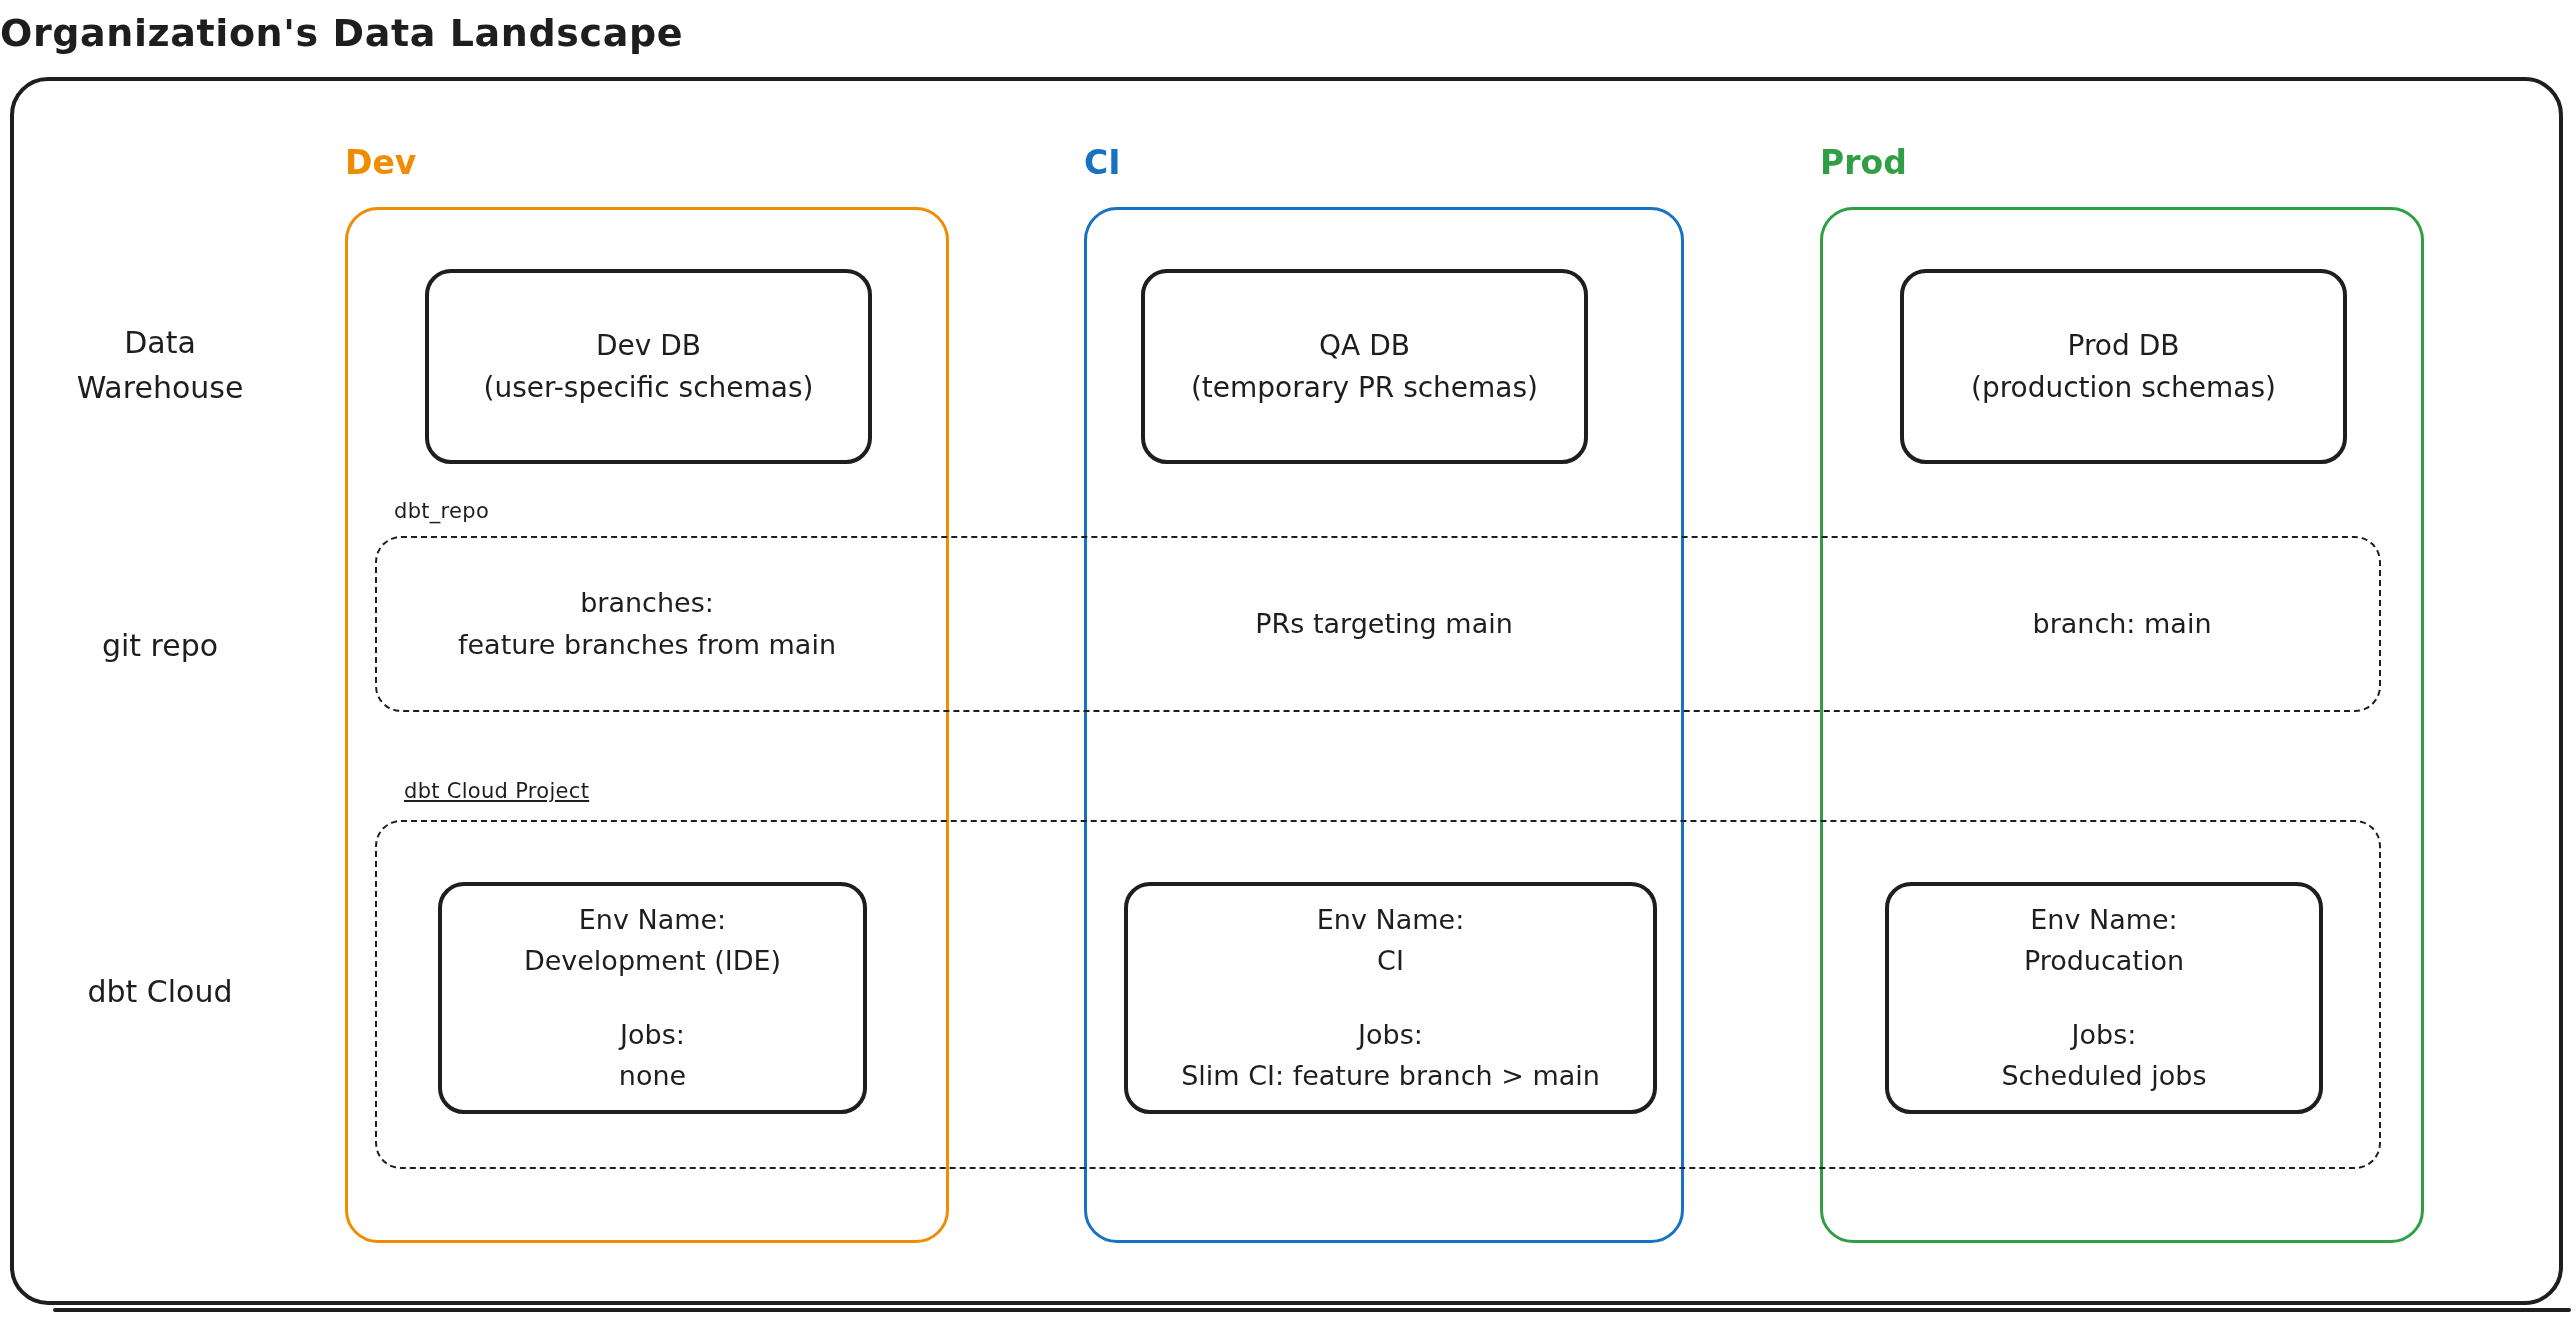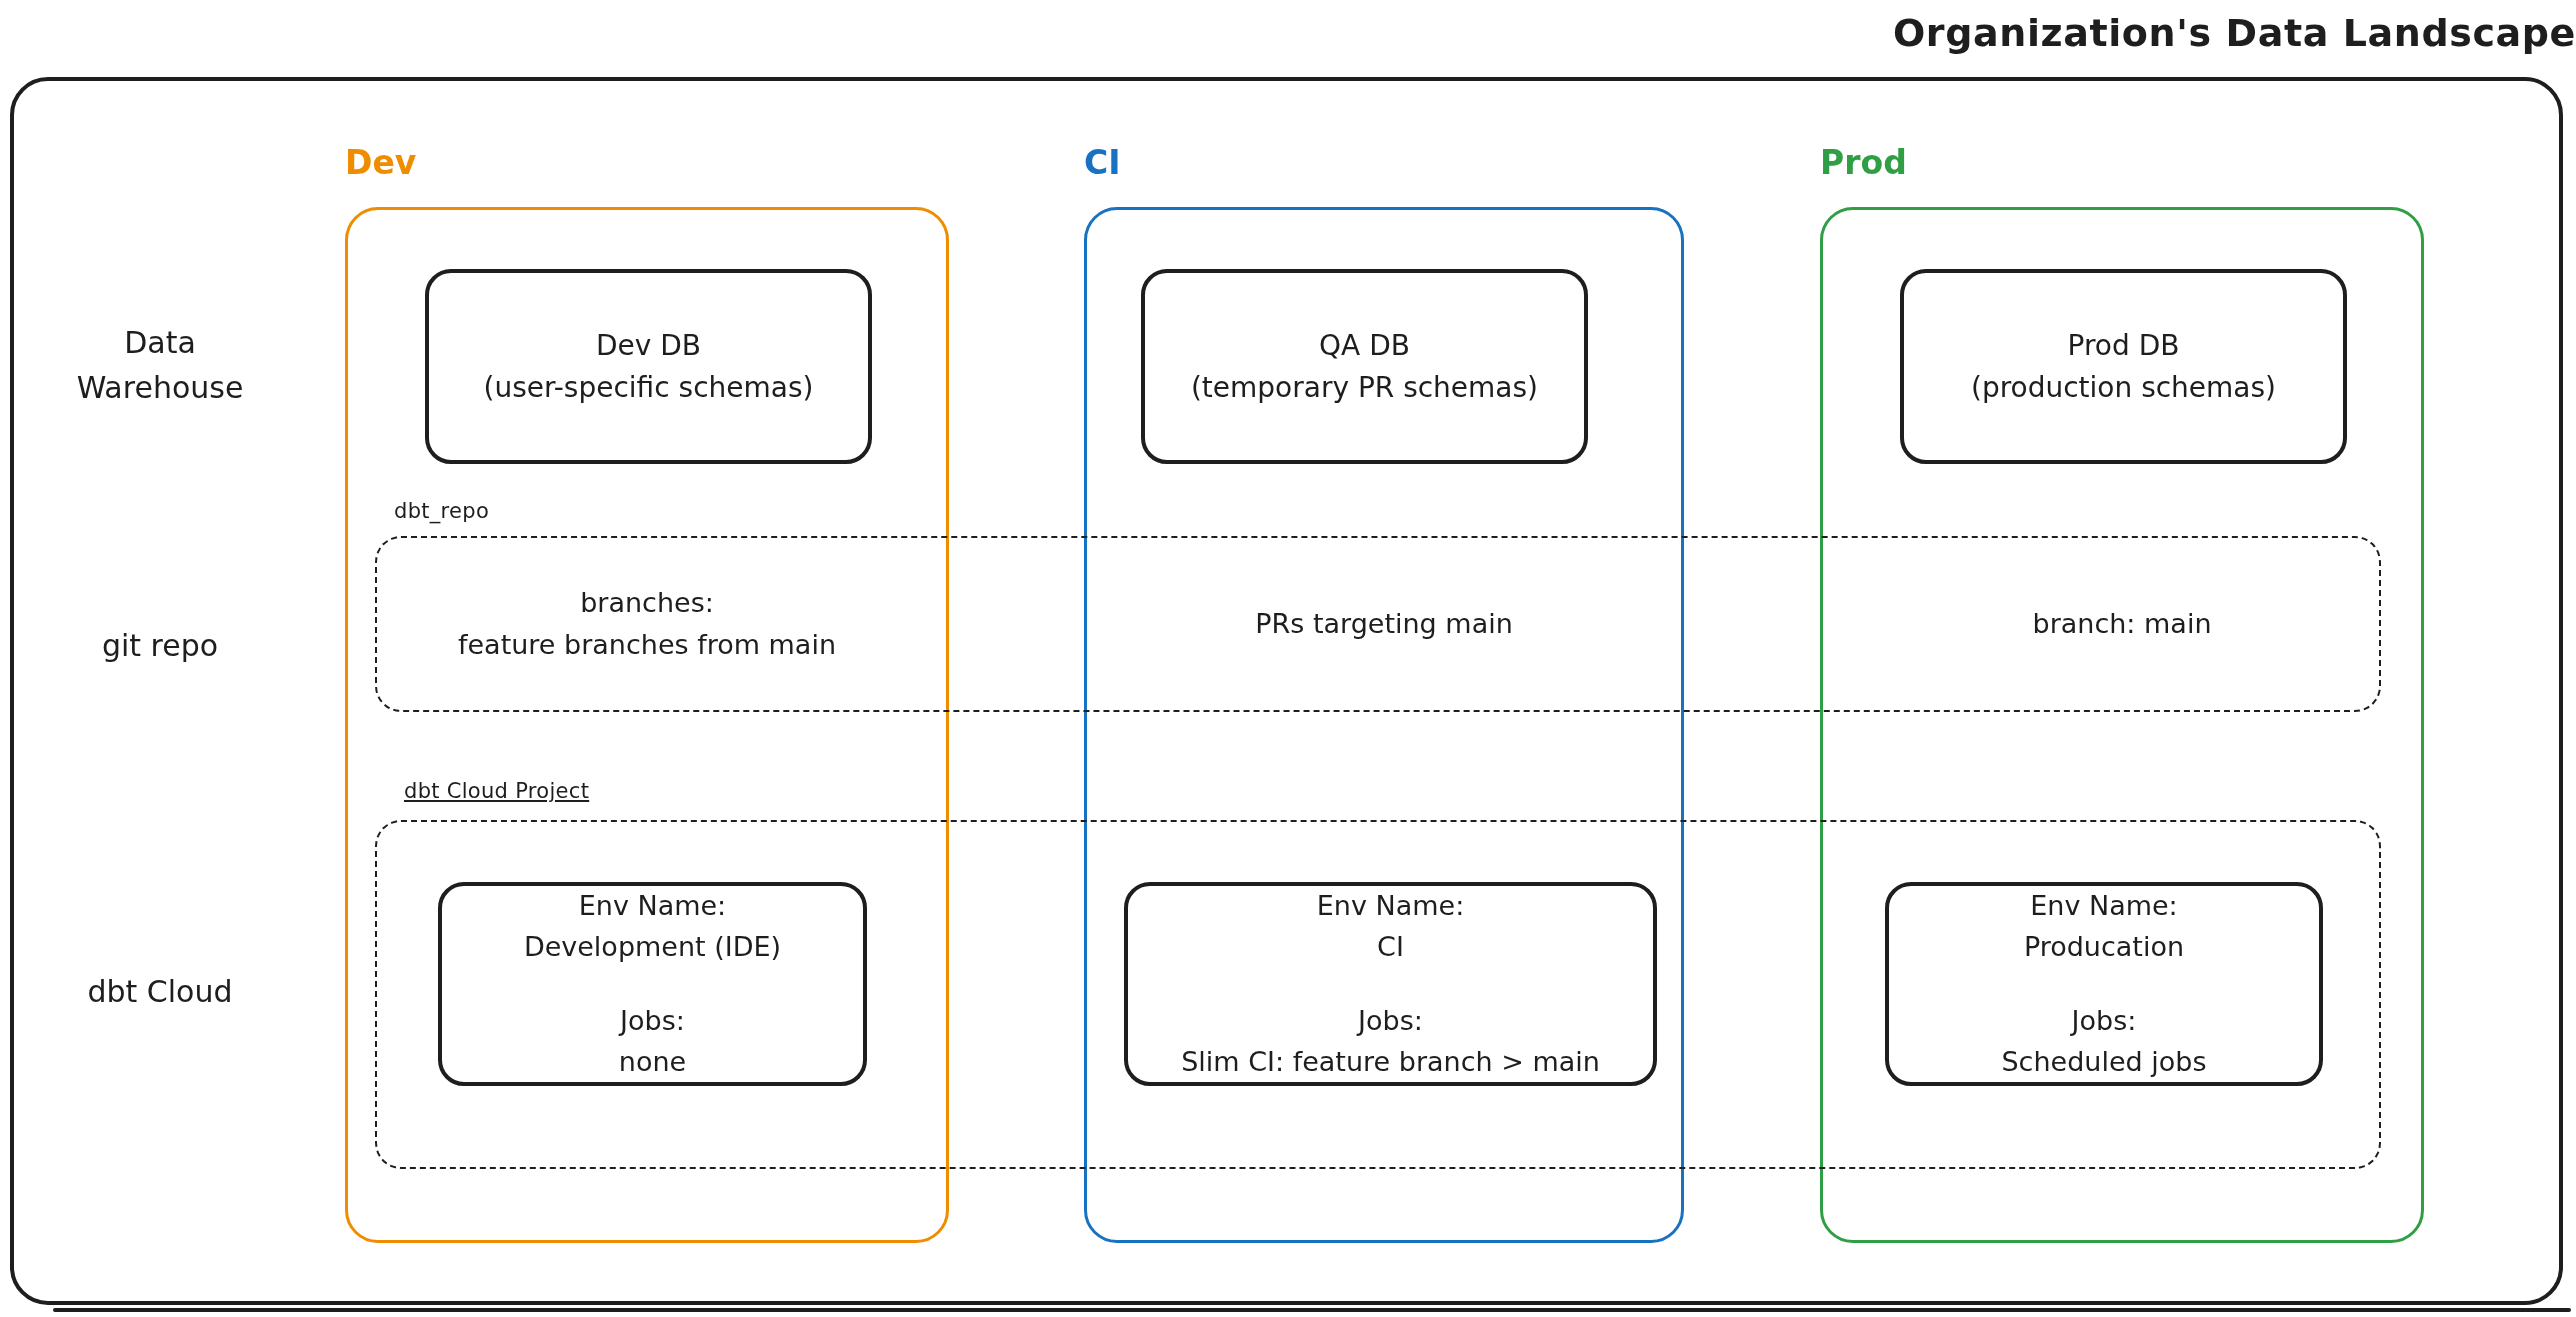--- a/index.html
+++ b/index.html
@@ -13,21 +13,21 @@
     position: relative;
     width: 2576px;
     height: 1317px;
     background: #ffffff;
     overflow: hidden;
   }
   .abs { position: absolute; }
 
   .title {
     top: 10.7px; left: 0; width: 100%;
-    text-align: right;
+    text-align: left;
     font-size: 38px;
     font-weight: 600;
     letter-spacing: 0.6px;
   }
 
   .outer {
     left: 9.5px; top: 77px;
     width: 2553px; height: 1228px;
     border: 4.1px solid var(--ink, #1e1e1e);
     border-radius: 38px;
@@ -106,21 +106,21 @@
     justify-content: center;
     text-align: center;
     font-size: 27px;
     line-height: 1.55;
   }
   .git-dev  { left: 345px;  width: 604px; }
   .git-ci   { left: 1084px; width: 600px; }
   .git-prod { left: 1820px; width: 604px; }
 
   .env-box {
-    top: 882px; height: 204px;
+    top: 882px; height: 232px;
     border: 4.1px solid var(--ink, #1e1e1e);
     border-radius: 26px;
     box-sizing: border-box;
     background: #ffffff;
     display: flex;
     flex-direction: column;
     align-items: center;
     justify-content: center;
     row-gap: 34px;
     text-align: center;

